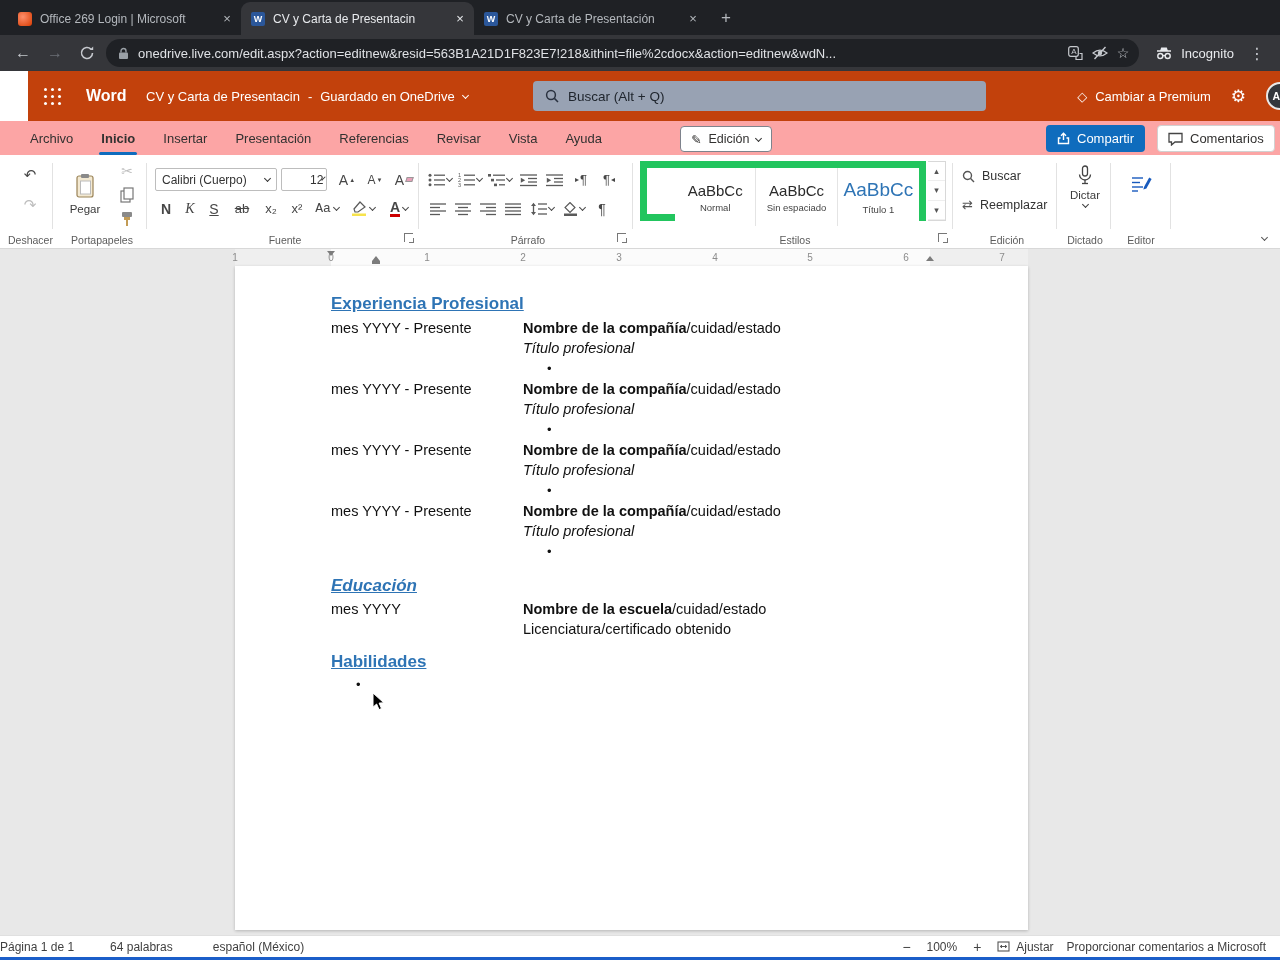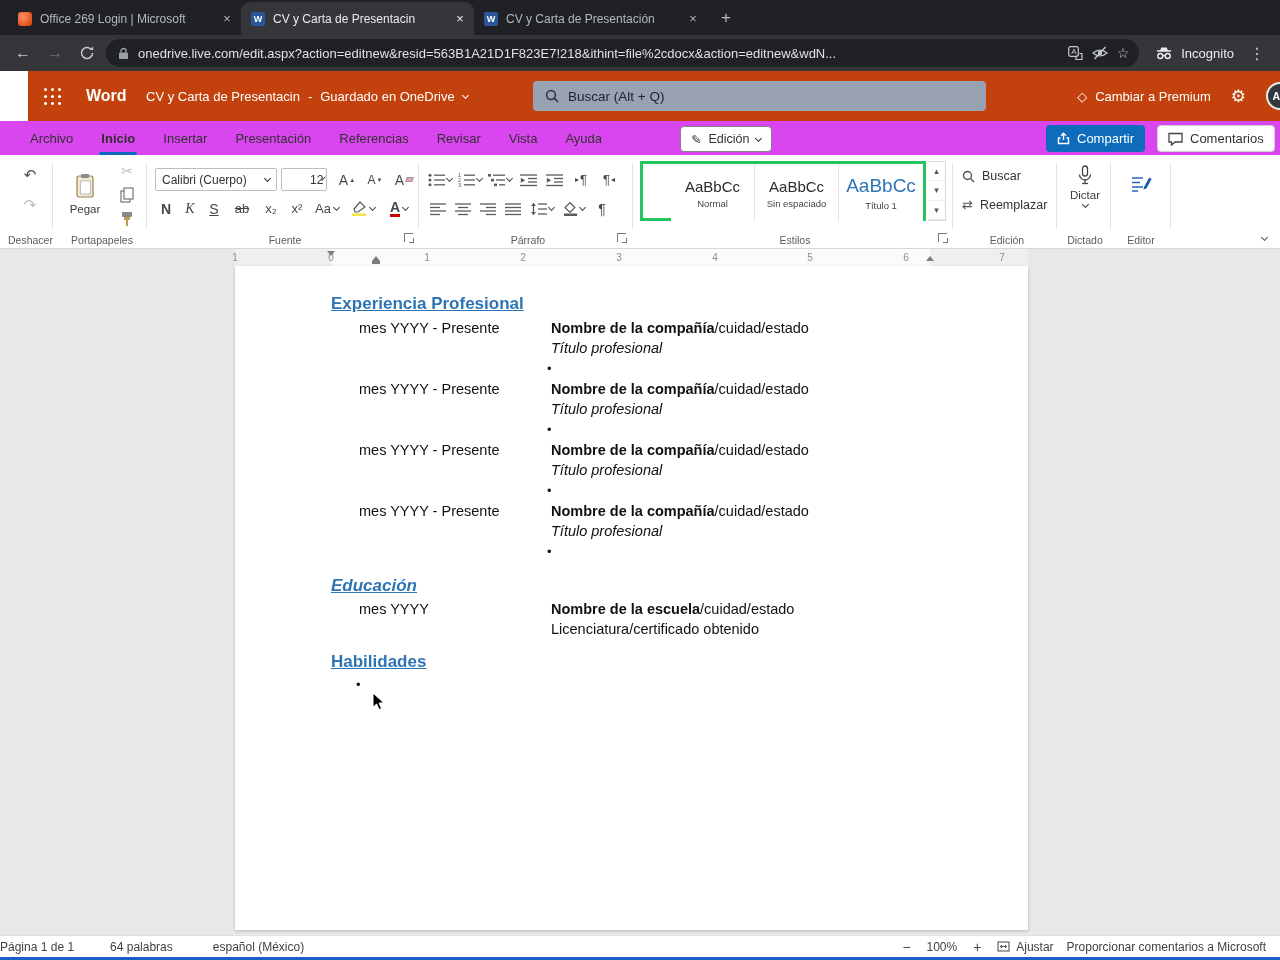--- a/index.html
+++ b/index.html
@@ -31,21 +31,21 @@
 .waffle::before { content:""; position:absolute; width:3px; height:3px; left:0; top:0; border-radius:50%; background:#fff; box-shadow:7px 0 0 #fff,14px 0 0 #fff,0 7px 0 #fff,7px 7px 0 #fff,14px 7px 0 #fff,0 14px 0 #fff,7px 14px 0 #fff,14px 14px 0 #fff; }
 .app-name { position:absolute; left:58px; top:16px; font-size:16px; font-weight:bold; }
 .doc-meta { position:absolute; left:118px; top:18px; display:flex; align-items:center; gap:8px; font-size:13px; }
 .hdr-search { position:absolute; left:505px; top:10px; width:453px; height:30px; background:#98a2b3; border-radius:4px; display:flex; align-items:center; gap:9px; padding:0 12px; color:#20262e; font-size:13.5px; }
 .hdr-right { position:absolute; right:0; top:0; height:50px; display:flex; align-items:center; gap:20px; padding-right:14px; }
 .premium { display:flex; align-items:center; gap:8px; font-size:13px; }
 .gearbtn { font-size:17px; color:#fff; }
 .avatar { width:28px; height:28px; border-radius:50%; background:#33373d; border:2px solid #e9e9e9; color:#fff; font-size:10.5px; font-weight:bold; display:flex; align-items:center; justify-content:center; }
 
 
-.ribbontabs { position:absolute; top:121px; left:0; width:1280px; height:34px; background:#d946ef; display:flex; align-items:center; padding-left:16px; }
+.ribbontabs { position:absolute; top:121px; left:0; width:1280px; height:34px; background:#fca5a5; display:flex; align-items:center; padding-left:16px; }
 .rtab { padding:0 14px; font-size:13px; color:#323130; height:34px; display:flex; align-items:center; position:relative; }
 .rtab.active { font-weight:bold; }
 .rtab.active::after { content:""; position:absolute; left:12px; right:12px; bottom:0; height:3px; background:#0f6cbd; border-radius:2px; }
 .mode-btn { position:absolute; left:680px; top:5px; height:26px; border:1px solid #7e838c; border-radius:4px; display:flex; align-items:center; gap:7px; padding:0 10px; font-size:12.5px; color:#323130; background:#fff; }
 .share-btn { position:absolute; left:1046px; top:4px; height:27px; background:#0f6cbd; color:#fff; border-radius:4px; display:flex; align-items:center; gap:7px; padding:0 11px; font-size:13px; }
 .comments-btn { position:absolute; left:1157px; top:4px; height:27px; background:#fff; border:1px solid #d1d1d1; border-radius:4px; display:flex; align-items:center; gap:7px; padding:0 10px; font-size:13px; color:#323130; }
 
 
 .ribboncmds { position:absolute; top:155px; left:0; width:1280px; height:94px; background:#fff; border-bottom:1px solid #d8d8d8; }
 .rgroup { position:absolute; top:0; height:94px; }
@@ -58,21 +58,21 @@
 .launcher::after { content:""; position:absolute; right:-1px; bottom:-1px; width:4px; height:4px; border-right:1.4px solid #777; border-bottom:1.4px solid #777; }
 .b { font-weight:bold; }
 .i { font-style:italic; }
 .u { text-decoration:underline; }
 .strike { text-decoration:line-through;text-align:right; }
 .dimicon { color:#bdbdbd; }
 .tinytri { font-size:6px; margin-left:1px; vertical-align:super; }
 .fontcolor { border-bottom:3.5px solid #c00; line-height:13px; font-weight:bold; }
 .eraser { display:inline-block; width:7px; height:5px; background:#e8a1b9; border:1px solid #999; margin-left:2px; transform:skewX(-18deg); }
 .paste-btn { position:absolute; left:4px; top:6px; width:46px; height:66px; display:flex; flex-direction:column; align-items:center; justify-content:center; gap:4px; font-size:11.5px; color:#3b3b3b; border-radius:3px; }
-.gallery { position:absolute; left:2px; top:6px; width:286px; height:60px; border:3px solid #22c55e; display:flex;padding-left:28px; }
+.gallery { position:absolute; left:2px; top:6px; width:286px; height:60px; border:7px solid #22c55e; display:flex;padding-left:28px; }
 .stylecard { width:95px; height:58px; border-right:1px solid #e4e4e4; background:#fff; display:flex; flex-direction:column; align-items:center; justify-content:center; gap:3px; }
 .stylecard:last-child { border-right:none; }
 .stylecard .prev { font-size:15px; color:#2b2b2b; }
 .stylecard .sname { font-size:9.5px; color:#444; }
 .stylecard.h1card .prev { color:#2e74b5; font-size:19px; }
 .gallery-strip { position:absolute; left:290px; top:6px; width:18px; height:60px; border:1px solid #d8d8d8; border-left:none; display:flex; flex-direction:column; }
 .gallery-strip span { flex:1; display:flex; align-items:center; justify-content:center; font-size:9px; color:#555; border-bottom:1px solid #eee; }
 .edit-row { position:absolute; left:4px; display:flex; align-items:center; gap:7px; font-size:12.5px; color:#333; }
 .dictate-wrap { position:absolute; left:0; right:0; display:flex; flex-direction:column; align-items:center; gap:3px; font-size:11.5px; color:#3b3b3b; }
 
@@ -83,21 +83,21 @@
 .rnum { position:absolute; top:2.5px; font-size:10px; color:#8c8c8c; transform:translateX(-50%); }
 .mk-firstline { position:absolute; left:327px; top:2px; width:0; height:0; border-left:4px solid transparent; border-right:4px solid transparent; border-top:5px solid #7c7c7c; }
 .mk-hang { position:absolute; left:372px; top:7px; width:0; height:0; border-left:4px solid transparent; border-right:4px solid transparent; border-bottom:5px solid #7c7c7c; }
 .mk-hang-bar { position:absolute; left:372px; top:12px; width:8px; height:3px; background:#7c7c7c; }
 .mk-right { position:absolute; left:926px; top:7px; width:0; height:0; border-left:4px solid transparent; border-right:4px solid transparent; border-bottom:5px solid #7c7c7c; }
 
 
 .canvas { position:absolute; top:266px; left:0; width:1280px; height:669px; background:#e8e8e8; }
 .page { position:absolute; left:235px; top:0; width:793px; height:664px; background:#fff; box-shadow:0 1px 3px rgba(0,0,0,.22); }
 .dhead { position:absolute; font-size:17px; font-weight:bold; color:#2e74b5; text-decoration:underline; white-space:nowrap; }
-.dline { position:absolute; font-size:14.5px; color:#111; white-space:nowrap;margin-left:28px; }
+.dline { position:absolute; font-size:14.5px; color:#111; white-space:nowrap; }
 .dbullet { position:absolute; font-size:13px; color:#111; }
 .cursor { position:absolute; left:372px; top:692px; z-index:99; }
 
 
 .statusbar { position:absolute; top:935px; left:0; width:1280px; height:22px; background:#fff; border-top:1px solid #e0e0e0; display:flex; align-items:center; font-size:12px; color:#3f3f3f; }
 .sb-item { white-space:nowrap; }
 .sb-right { margin-left:auto; display:flex; align-items:center; gap:13px; padding-right:14px; }
 .zoombtn { font-size:14px; color:#444; width:14px; text-align:center; }
 .fitbtn { display:flex; align-items:center; gap:6px; }
 .bluebar { position:absolute; left:0; top:957px; width:1280px; height:3px; background:#1b5ec9; }
@@ -280,21 +280,21 @@
     <span class="cmd" style="left:238px;top:13px;width:28px;height:23px;">
       <span>A</span>
         <span class="eraser"></span>
     </span>
     <span class="cmd b" style="left:3px;top:42px;width:22px;height:23px;">N</span>
     <span class="cmd i" style="left:27px;top:42px;width:22px;height:23px;font-family:'Liberation Serif','DejaVu Serif',serif;">K</span>
     <span class="cmd u" style="left:51px;top:42px;width:22px;height:23px;">S</span>
     <span class="cmd strike" style="left:77px;top:42px;width:26px;height:23px;font-size:13px;">ab</span>
     <span class="cmd" style="left:107px;top:42px;width:24px;height:23px;font-size:13px;">x₂</span>
     <span class="cmd" style="left:133px;top:42px;width:24px;height:23px;font-size:13px;">x²</span>
-    <span class="cmd" style="left:159px;top:42px;width:32px;height:23px;gap:3px;font-size:13px;">
+    <span class="cmd" style="left:159px;top:42px;width:32px;height:23px;gap:3px;font-size:13px;font-family:Liberation Mono, monospace;">
       <span>Aa</span>
         <span class="chev"></span>
     </span>
     <span class="cmd" style="left:195px;top:42px;width:32px;height:23px;gap:3px;">
       <svg width="16" height="15" viewBox="0 0 16 15">
           <path d="M9 1 L14 6 L7 11 H4 L3 8 z" fill="none" stroke="#5a5a5a" stroke-width="1.2"></path>
           <rect x="1" y="12.5" width="14" height="2.5" fill="#f7e34d"></rect>
         </svg>
       <span class="chev"></span>
     </span>

